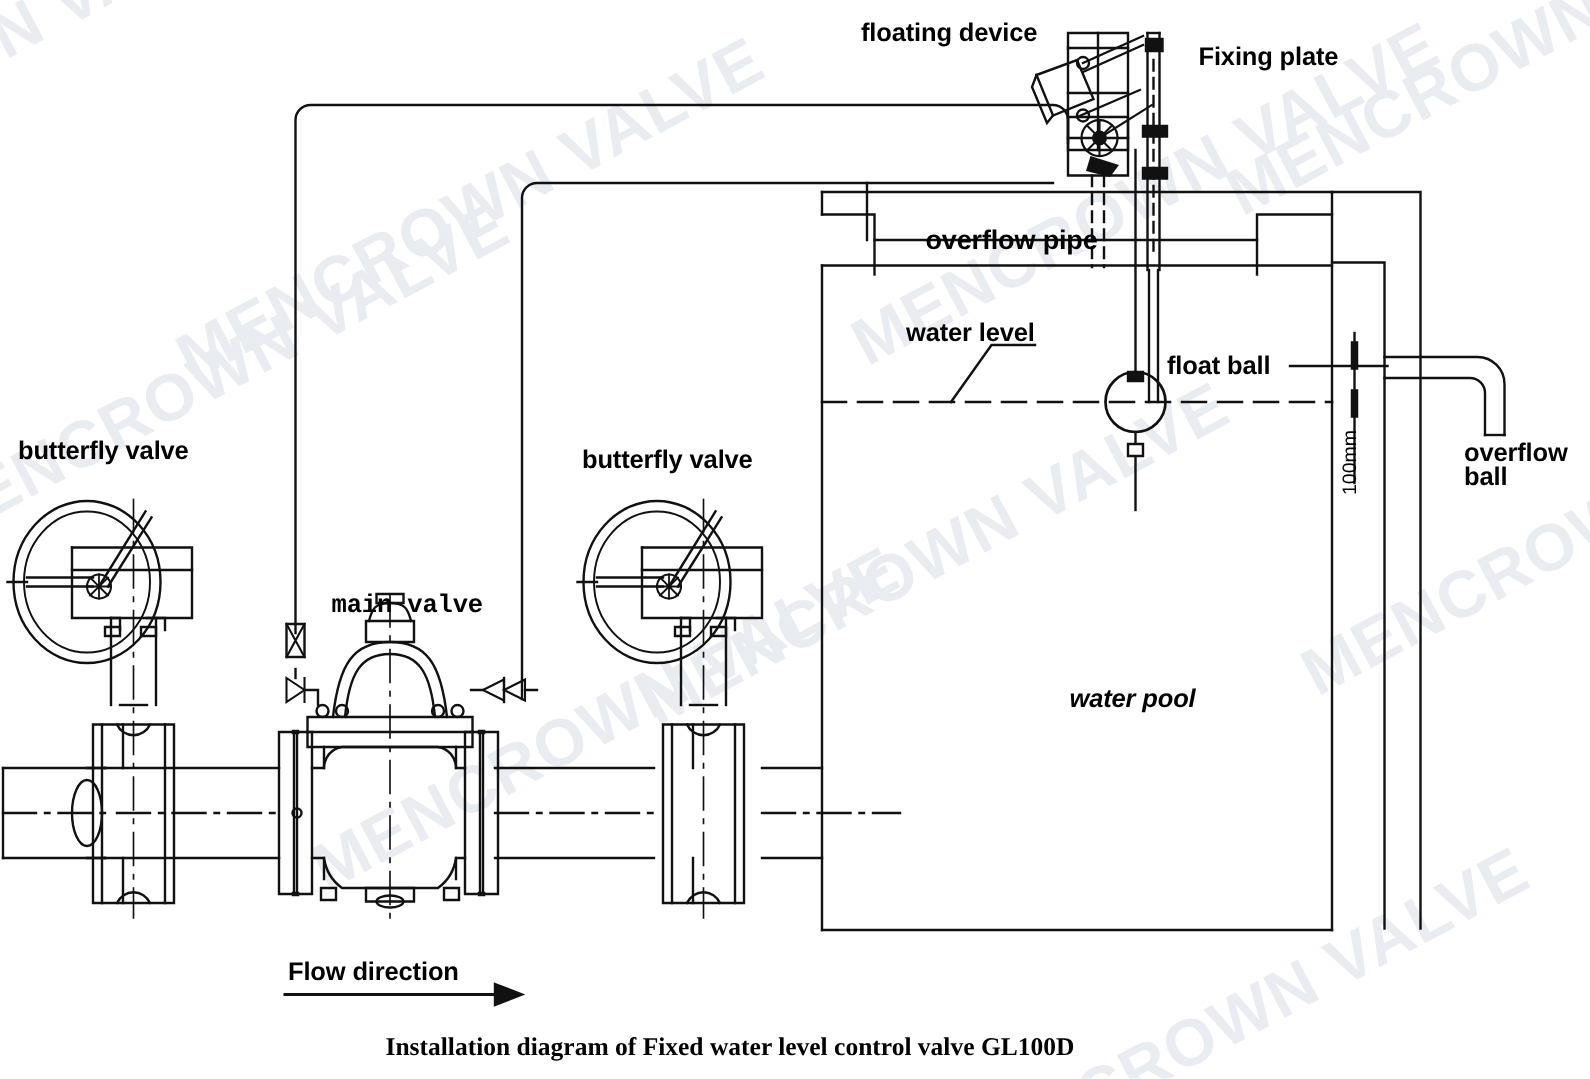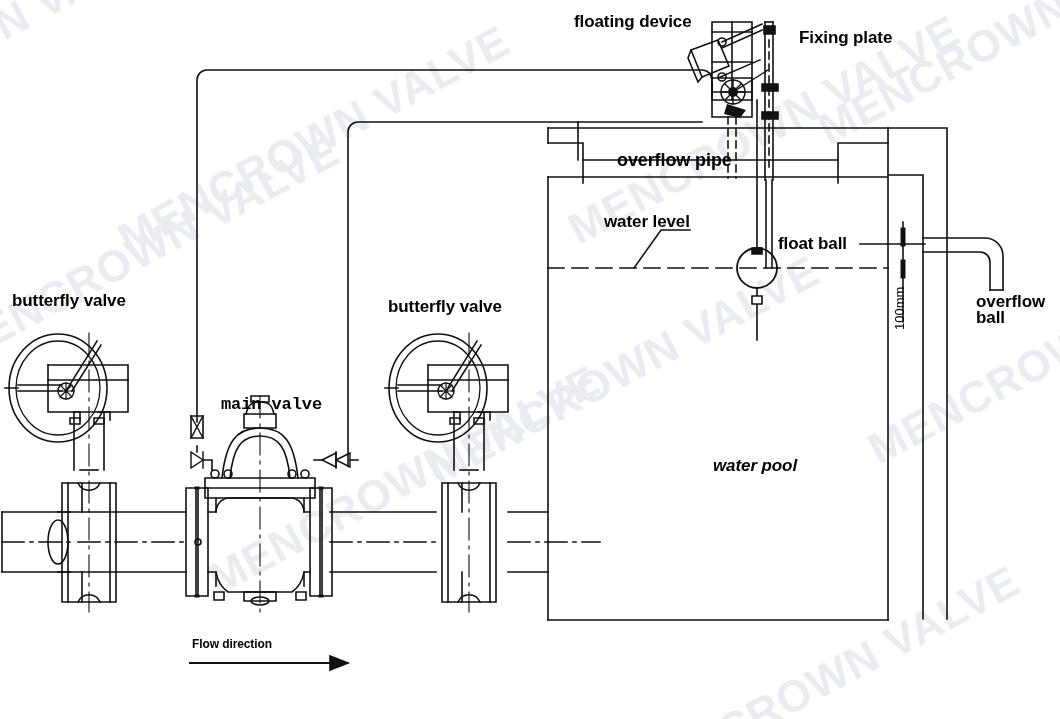--- a/index.html
+++ b/index.html
@@ -15,21 +15,21 @@
     position:absolute;
     font-family:"Liberation Sans", sans-serif;
     font-weight:bold;
     color:#000;
     white-space:nowrap;
     line-height:1.12;
     letter-spacing:-0.1px;
   }
   .lbl-19{font-size:18px;}
   .lbl-17{font-size:17px;}
-  .lbl-16{font-size:12px;}
+  .lbl-16{font-size:17px;}
   .caption{
     position:absolute;
     font-family:"Liberation Serif", serif;
     font-weight:bold;
     font-size:17px;
     white-space:nowrap;
     color:#000;
   }
   .dim-vert{
     position:absolute;
@@ -336,14 +336,15 @@
   <div class="lbl lbl-17" style="left:12px;top:291px;">butterfly valve</div>
 
   <div class="lbl lbl-17" style="left:388px;top:297px;">butterfly valve</div>
 
   <div class="lbl lbl-17" style="left:221px;top:395px;font-family:Liberation Mono, monospace;">main valve</div>
 
   <div class="lbl lbl-16" style="left:192px;top:638px;">Flow direction</div>
 
   <div class="dim-vert" style="left:892px;top:330px;">100mm</div>
 
+  <div class="caption" style="left:257px;top:688px;">Installation diagram of Fixed water level control valve GL100D</div>
 
 </div>
 
 </body></html>

